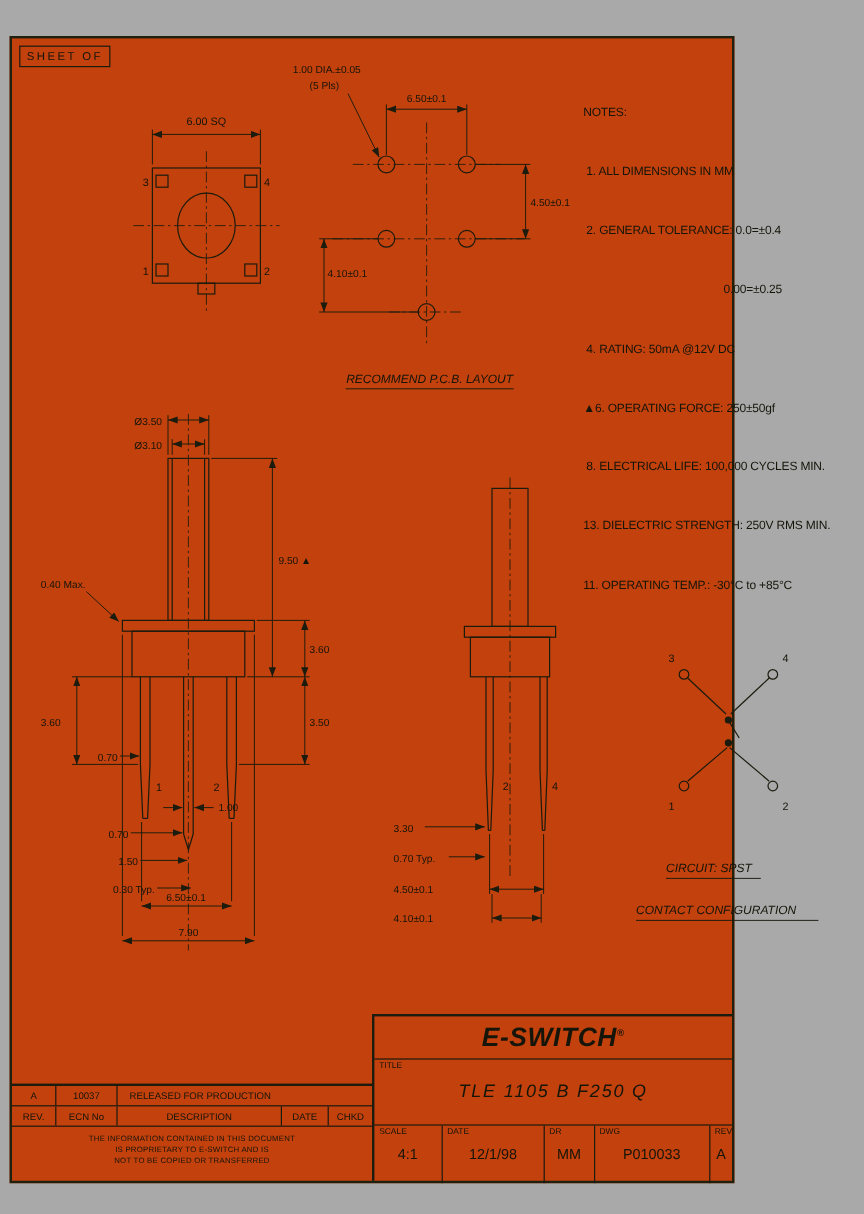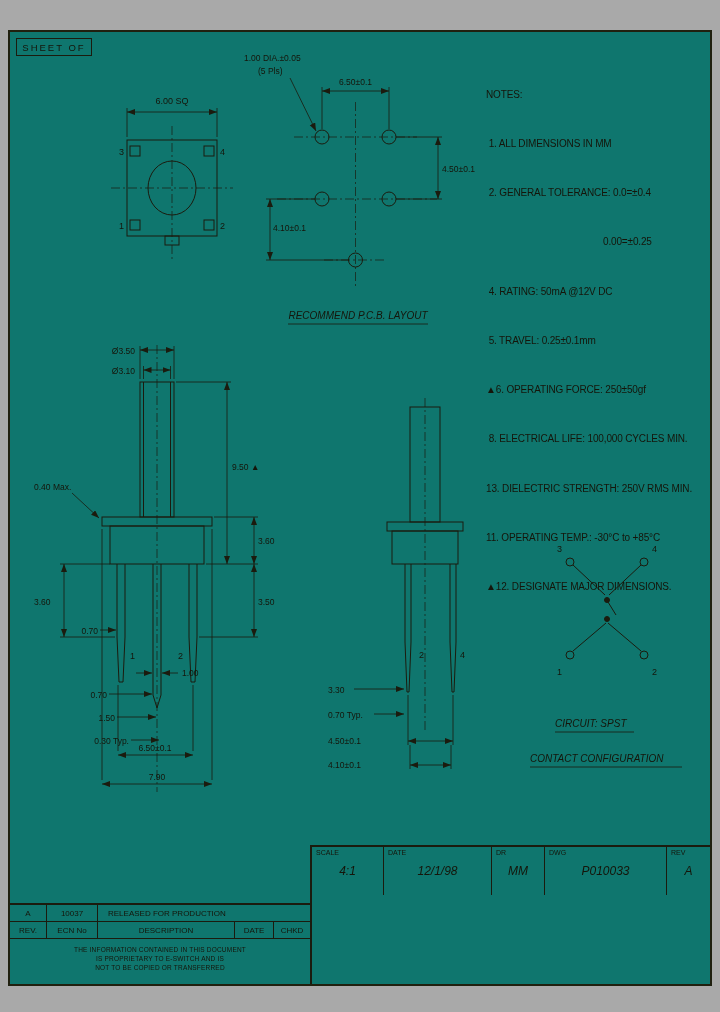--- a/index.html
+++ b/index.html
@@ -1,18 +1,18 @@
 <!DOCTYPE html>
 <html><head>
 <meta charset="utf-8">
 <style>
   *{margin:0;padding:0;box-sizing:border-box}
   body{width:720px;height:1012px;font-family:"Liberation Sans",sans-serif;color:#15150a}
   .page{position:relative;width:720px;height:1012px;background:#a9a9a9;overflow:hidden}
-  .sheet{position:absolute;left:8px;top:30px;width:704px;height:956px;background:#0f766e;border:2px solid #20200f}
+  .sheet{position:absolute;left:8px;top:30px;width:604px;height:956px;background:#c2410c;border:2px solid #20200f}
   .abs{position:absolute}
   svg{position:absolute;overflow:visible}
   svg text{font-family:"Liberation Sans",sans-serif;font-size:9px;fill:#15150a}
   svg text.t8{font-size:8.5px}
   svg text.cap{font-size:10px;font-style:italic}
   .s{stroke:#1b1b0e;stroke-width:1;fill:none}
   .dim{stroke:#1b1b0e;stroke-width:0.8;fill:none}
   .cl{stroke:#1b1b0e;stroke-width:0.7;fill:none;stroke-dasharray:9 3 2 3}
   .sheet-of{position:absolute;left:6px;top:6px;width:76px;height:18px;border:1.5px solid #1b1b0e;
     display:flex;align-items:center;justify-content:center;font-size:9.5px;letter-spacing:2px}
@@ -22,21 +22,21 @@
   .tb-right{left:300px;top:813px;right:0;bottom:0;border-top:2px solid #1b1b0e;border-left:2px solid #1b1b0e}
   .tb-logo{height:36px;border-bottom:1.2px solid #1b1b0e;display:flex;align-items:center;justify-content:center}
   .brand{font-size:22px;font-weight:bold;font-style:italic;letter-spacing:.5px}
   .brand sup{font-size:8px;font-style:normal;vertical-align:super}
   .tb-title{height:55px;border-bottom:1.2px solid #1b1b0e;position:relative}
   .tb-lbl{display:block;font-size:7px;padding:2px 0 0 4px}
   .tb-title-val{text-align:center;font-style:italic;font-size:15px;letter-spacing:1.5px;margin-top:9px}
   .tb-bottom{display:flex;height:48px}
   .tb-cell{border-right:1.2px solid #1b1b0e;height:100%}
   .tb-cell:last-child{border-right:none}
-  .tb-val{text-align:center;font-style:italic;font-size:12px;margin-top:8px}
+  .tb-val{text-align:center;font-size:12px;margin-top:8px}
   .tb-left{left:0;top:871px;width:300px;bottom:0;border-top:2px solid #1b1b0e}
   .rev-row{display:flex;height:17px;border-bottom:1.2px solid #1b1b0e;font-size:8px}
   .rc{border-right:1.2px solid #1b1b0e;height:100%;display:flex;align-items:center;justify-content:center}
   .c1{width:37px}.c2{width:51px}.c3{width:137px}.c4{width:39px}.c5{width:36px;border-right:none}
   .c3d{flex:1;border-right:none;justify-content:flex-start;padding-left:10px;}
   .prop{font-size:6.5px;line-height:9px;text-align:center;padding-top:6px;letter-spacing:.2px}
 </style>
 </head>
 <body>
 
@@ -121,26 +121,24 @@
     <text class="cap" x="126" y="272" text-anchor="middle">RECOMMEND P.C.B. LAYOUT</text>
     <line class="dim" x1="56" y1="277" x2="196" y2="277"></line>
   </svg>
 
   <div class="notes abs" style="left:476px;top:22px;width:232px">
     <div>NOTES:</div>
     <div> 1. ALL DIMENSIONS IN MM</div>
     <div> 2. GENERAL TOLERANCE: 0.0=±0.4</div>
     <div class="cont">0.00=±0.25</div>
     <div> 4. RATING: 50mA @12V DC</div>
-    <div> 5. TRAVEL: 0.25±0.1mm</div>
     <div>▲6. OPERATING FORCE: 250±50gf</div>
     <div> 8. ELECTRICAL LIFE: 100,000 CYCLES MIN.</div>
     <div>13. DIELECTRIC STRENGTH: 250V RMS MIN.</div>
     <div>11. OPERATING TEMP.: -30°C to +85°C</div>
-    <div>▲12. DESIGNATE MAJOR DIMENSIONS.</div>
   </div>
 
   <svg style="left:22px;top:305px" width="260" height="480" viewBox="0 0 260 480">
     <defs>
       <marker id="m3" markerWidth="9" markerHeight="7" refX="8" refY="3" orient="auto-start-reverse" markerUnits="userSpaceOnUse">
             <path d="M0 0L8 3L0 6Z" fill="#1b1b0e"></path>
           </marker>
     </defs>
     <line class="cl" x1="125" y1="8" x2="125" y2="455"></line>
     <g>
@@ -280,20 +278,27 @@
     <text x="130" y="30">4</text>
     <text x="40" y="153" text-anchor="end">1</text>
     <text x="130" y="153">2</text>
     <text class="cap" x="33" y="205">CIRCUIT: SPST</text>
     <line class="dim" x1="33" y1="210" x2="112" y2="210"></line>
     <text class="cap" x="8" y="240">CONTACT CONFIGURATION</text>
     <line class="dim" x1="8" y1="245" x2="160" y2="245"></line>
   </svg>
 
   <div class="tb-right abs">
+    <div class="tb-logo">
+      <span class="brand"><span>E-SWITCH</span><sup>®</sup></span>
+    </div>
+    <div class="tb-title">
+      <span class="tb-lbl">TITLE</span>
+      <div class="tb-title-val">TLE 1105 B F250 Q</div>
+    </div>
     <div class="tb-bottom">
       <div class="tb-cell" style="width:72px">
         <span class="tb-lbl">SCALE</span>
         <div class="tb-val">4:1</div>
       </div>
       <div class="tb-cell" style="width:108px">
         <span class="tb-lbl">DATE</span>
         <div class="tb-val">12/1/98</div>
       </div>
       <div class="tb-cell" style="width:53px">

